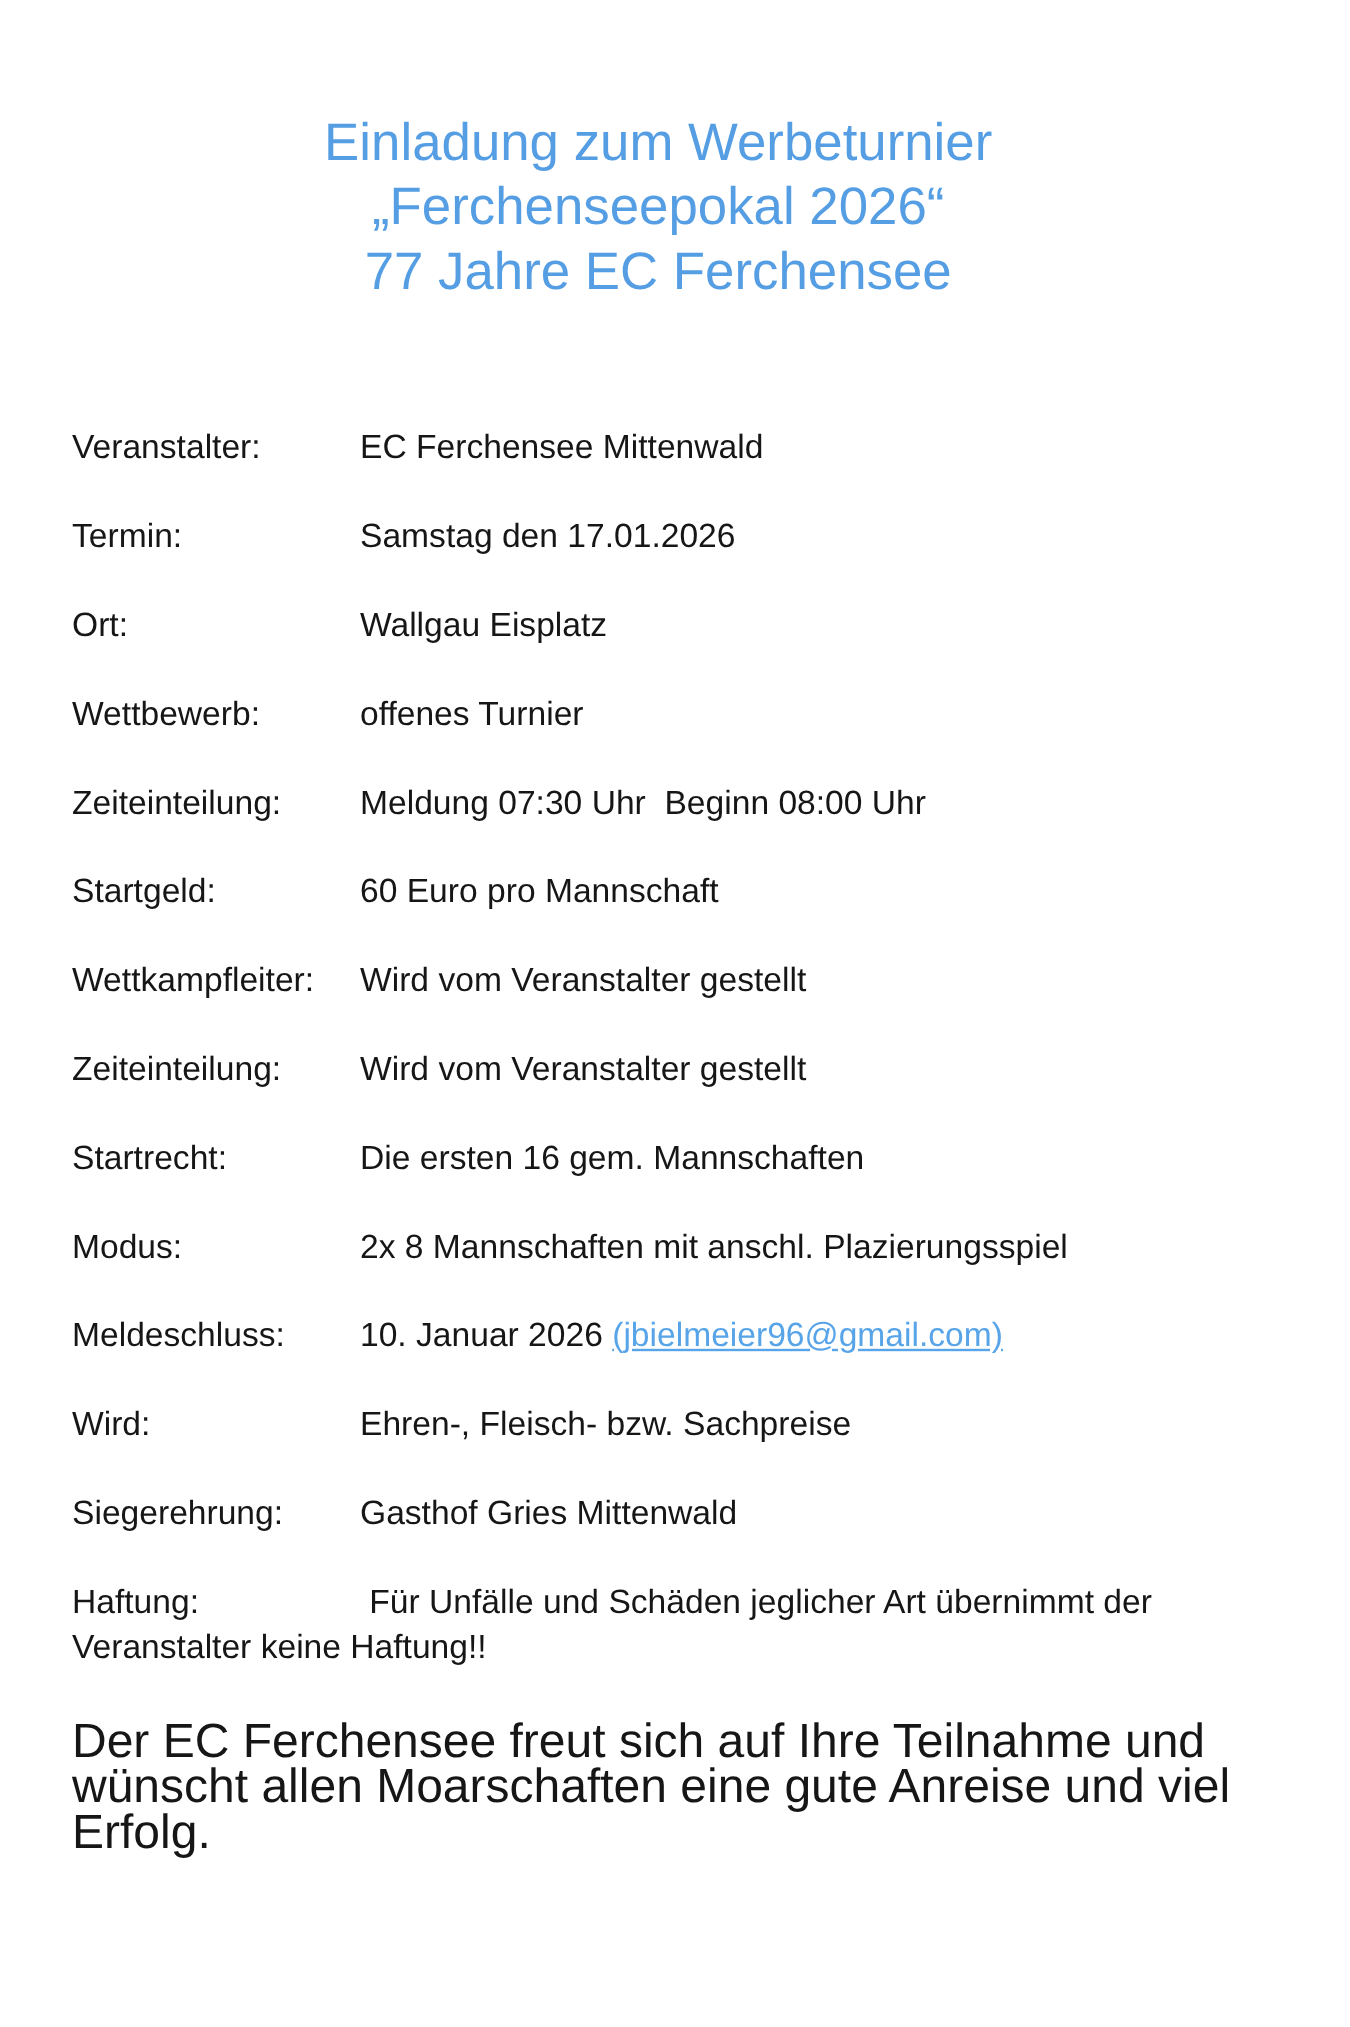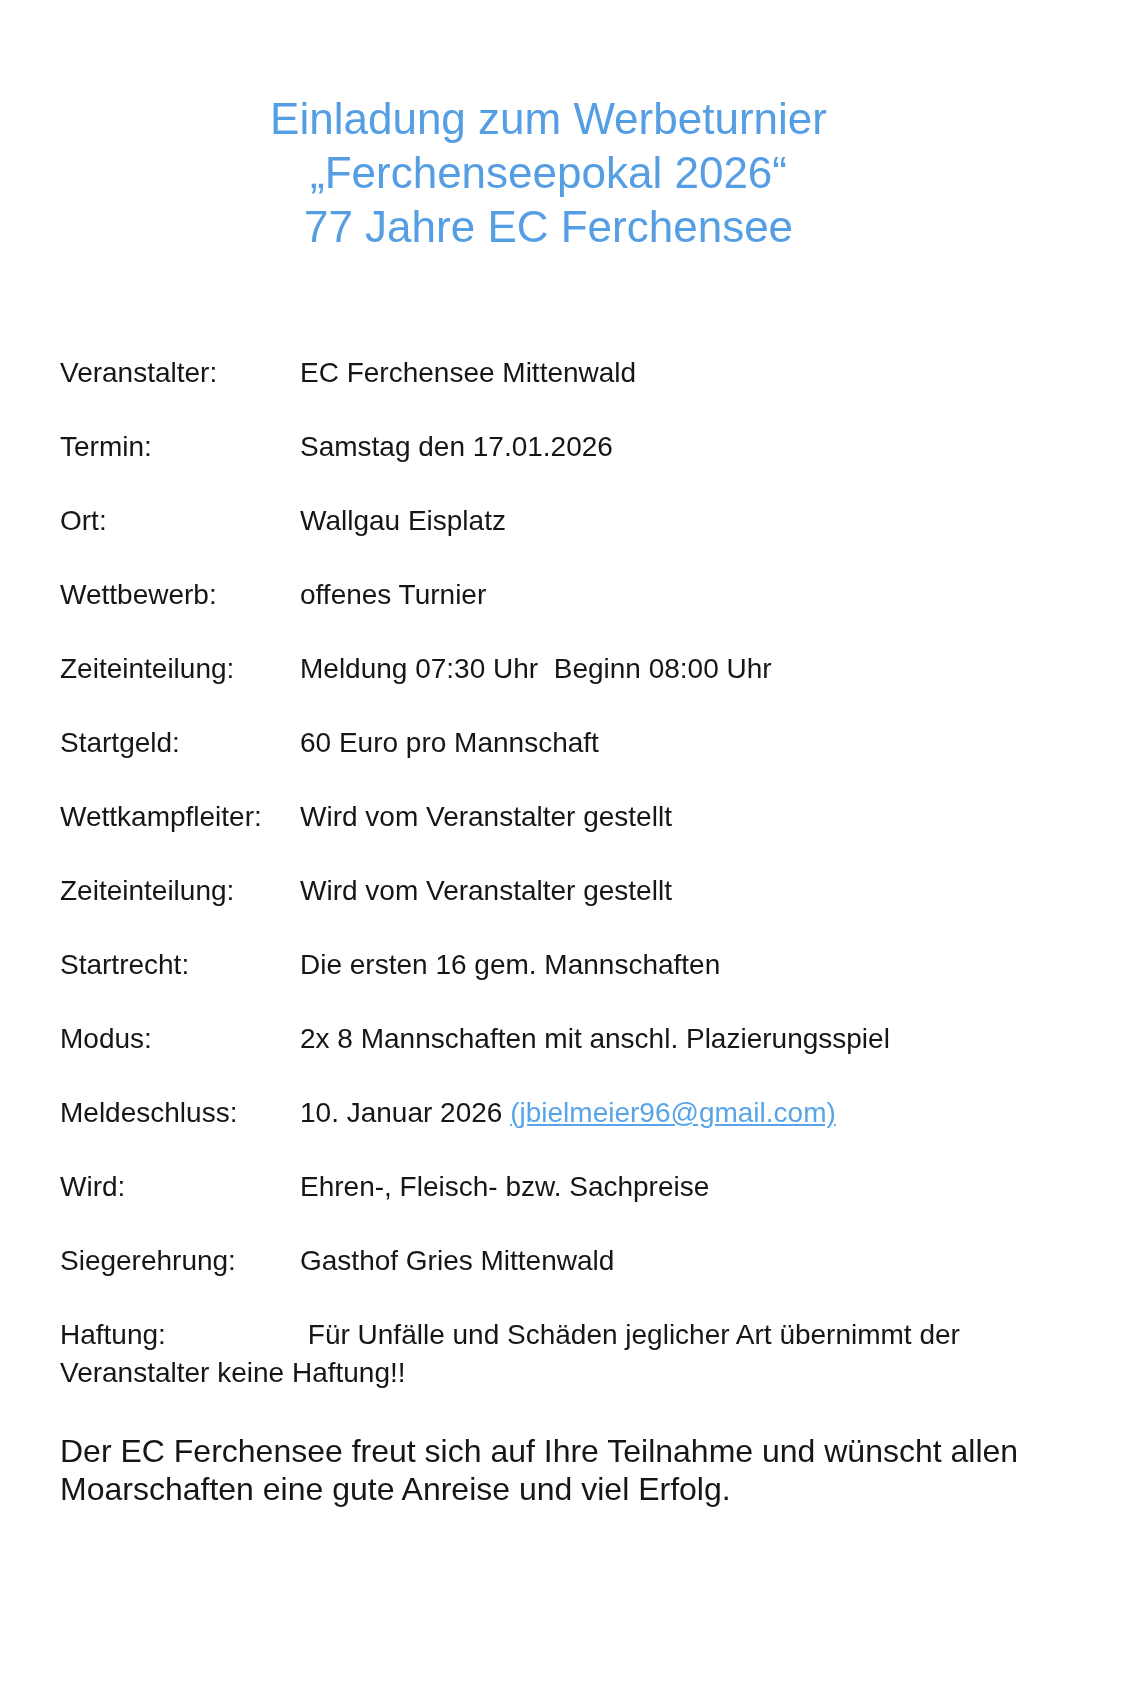--- a/index.html
+++ b/index.html
@@ -47,21 +47,21 @@
   }
   .row.haftung-row {
     margin-bottom: 40px;
   }
   .email-link {
     color: var(--link_blue, #58a4e8);
     text-decoration: underline;
     cursor: pointer;
   }
   .closing {
-    font-size: 32px;
+    font-size: 40px;
     line-height: 38px;
     margin: 0;
     white-space: pre-wrap;
   }
 </style>
 </head>
 <body>
 
 <div class="page">
 

